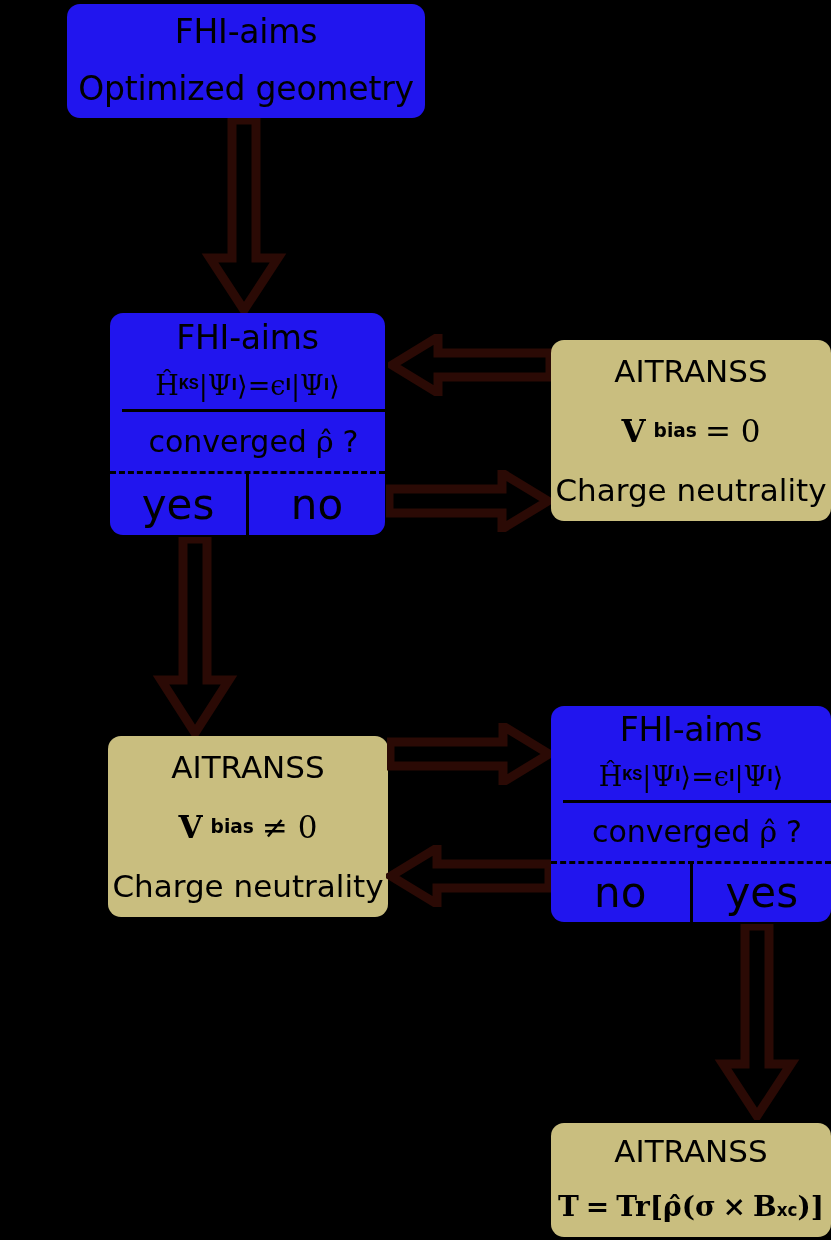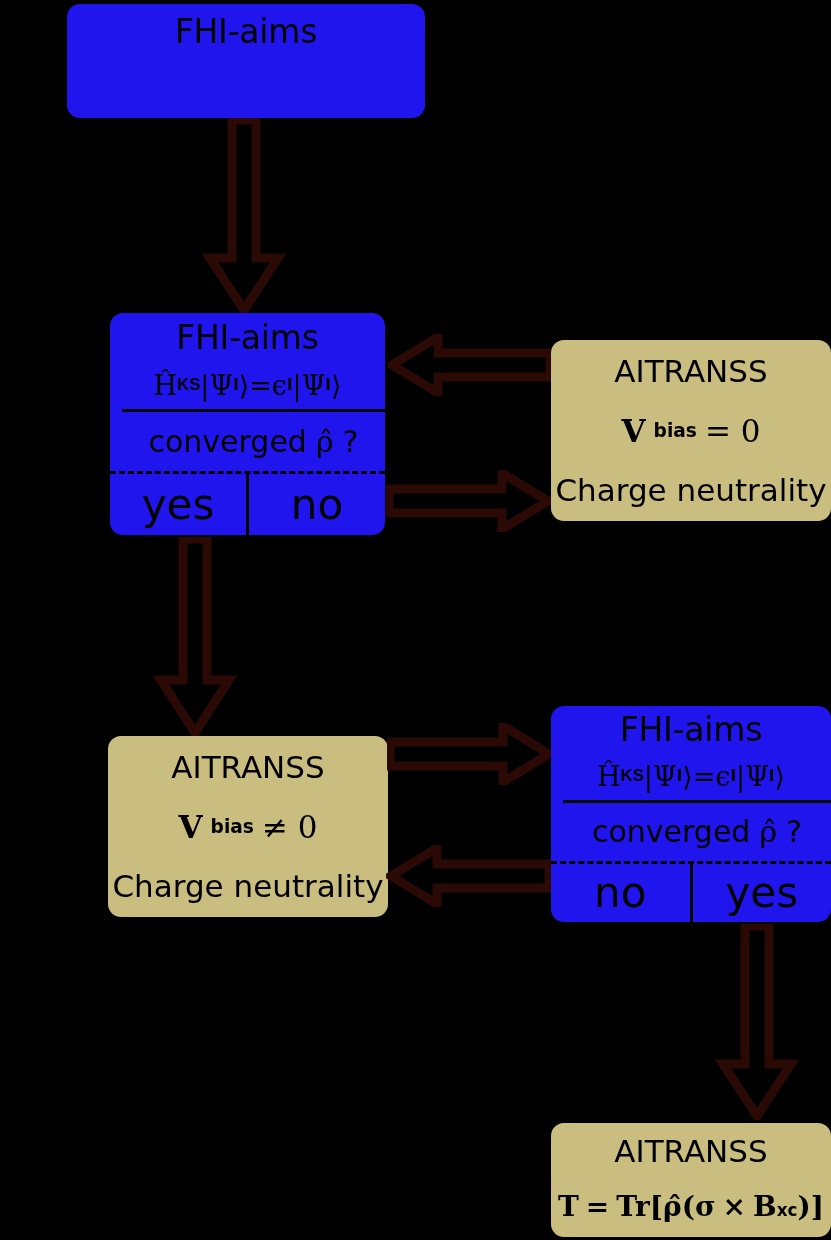--- a/index.html
+++ b/index.html
@@ -82,21 +82,21 @@
   }
   .ait-formula {
     font-size: 28px;
     font-weight: bold;
     font-family: "DejaVu Serif", serif;
   }
 
   sup.ks {
     font-size: 0.62em;
     font-weight: bold;
-    font-family: Liberation Sans, sans-serif;
+    font-family: Liberation Mono, monospace;
     vertical-align: 0.62em;
   }
   sub.sb {
     font-size: 0.6em;
     font-weight: bold;
     font-family: "DejaVu Sans", sans-serif;
     vertical-align: -0.18em;
   }
 
   
@@ -105,20 +105,21 @@
   }
   .arrow svg { display: block; }
 </style>
 </head>
 <body>
 
 <div class="canvas">
 
   <div class="box blue" style="left:67px; top:4px; width:358px; height:114px;">
     <div class="row title" style="height:55px;">FHI-aims</div>
+    <div class="row title" style="height:58px;">Optimized geometry</div>
   </div>
 
   <div class="arrow" style="left:194px; top:118px; width:100px; height:196px;">
     <svg width="100" height="196" viewBox="0 0 100 196">
       <path d="M38,2 L62,2 L62,140 L84,140 L50,192 L16,140 L38,140 Z" fill="none" stroke="#2b0a05" stroke-width="9" stroke-linejoin="miter"></path>
     </svg>
   </div>
 
   <div class="box blue" style="left:110px; top:313px; width:275px; height:222px;">
     <div class="row title" style="height:48px;">FHI-aims</div>

